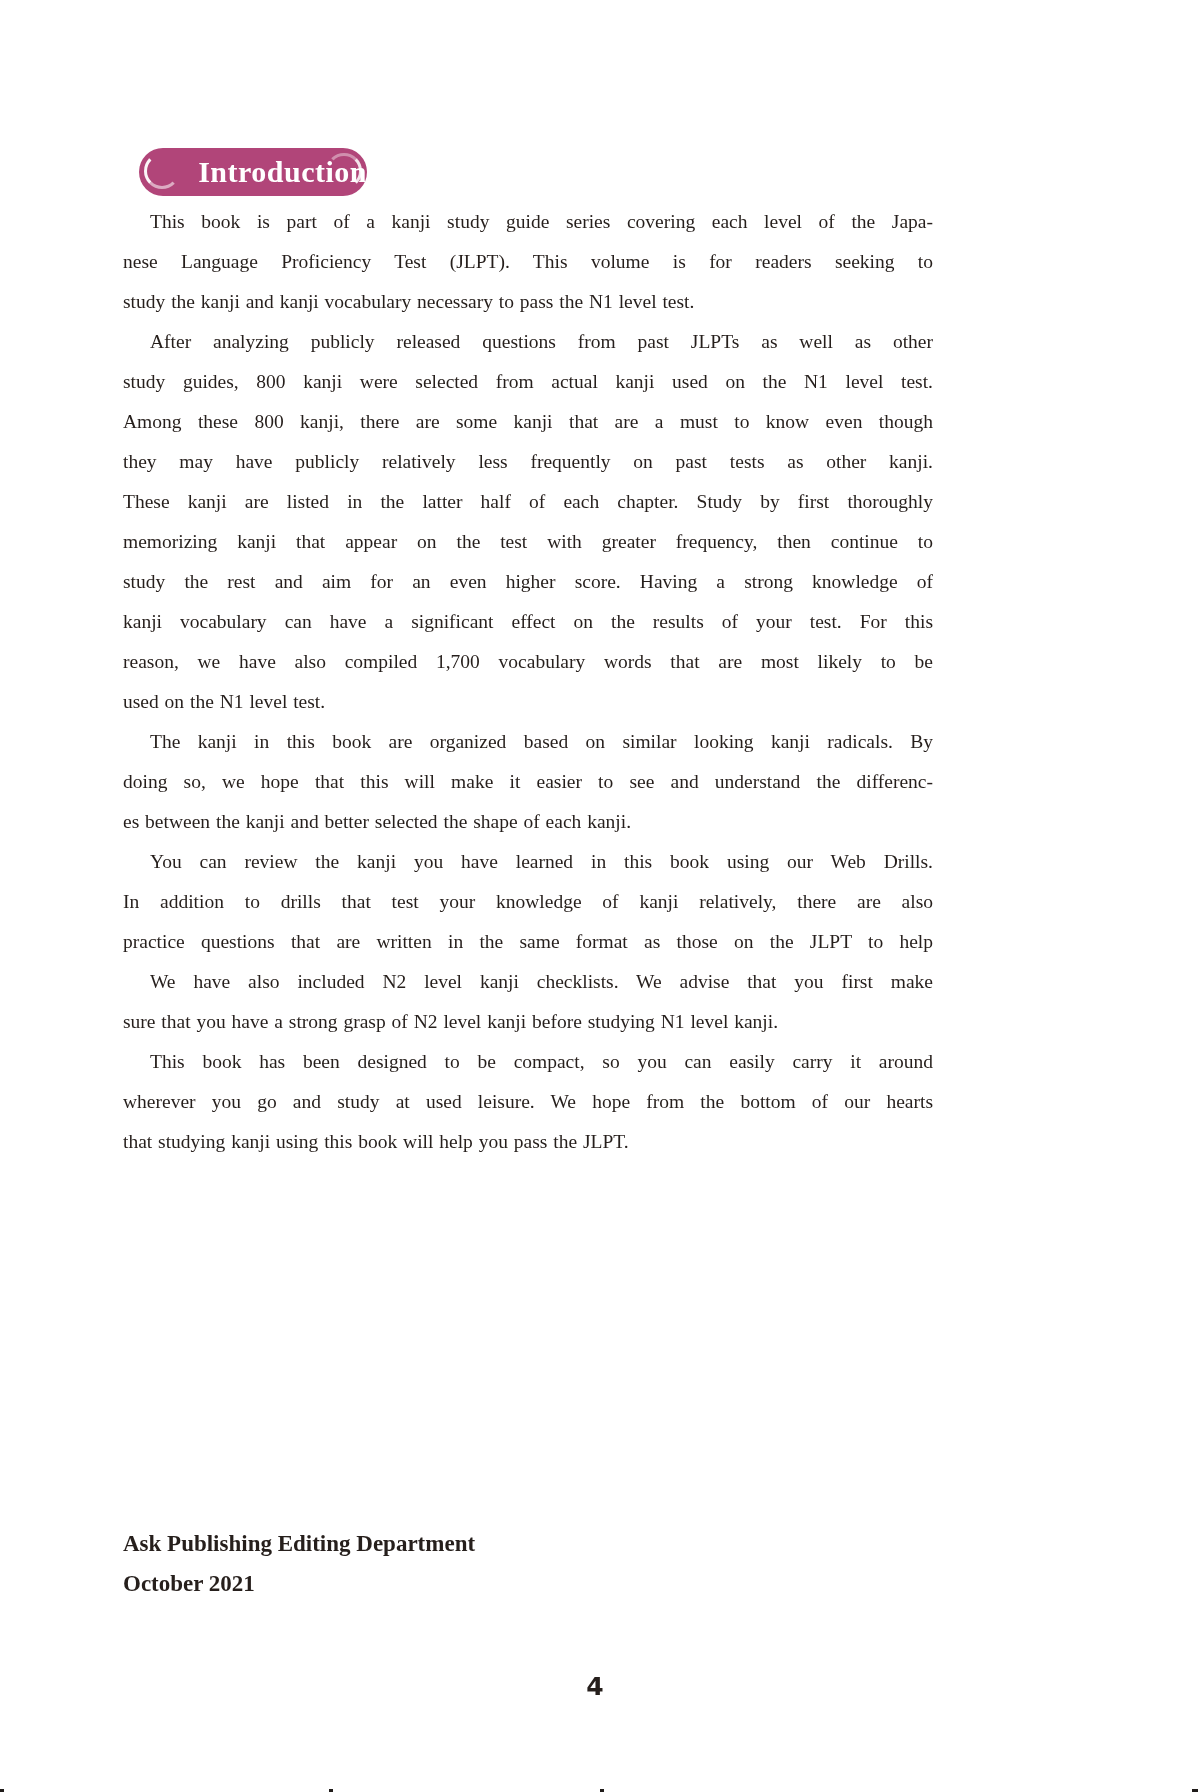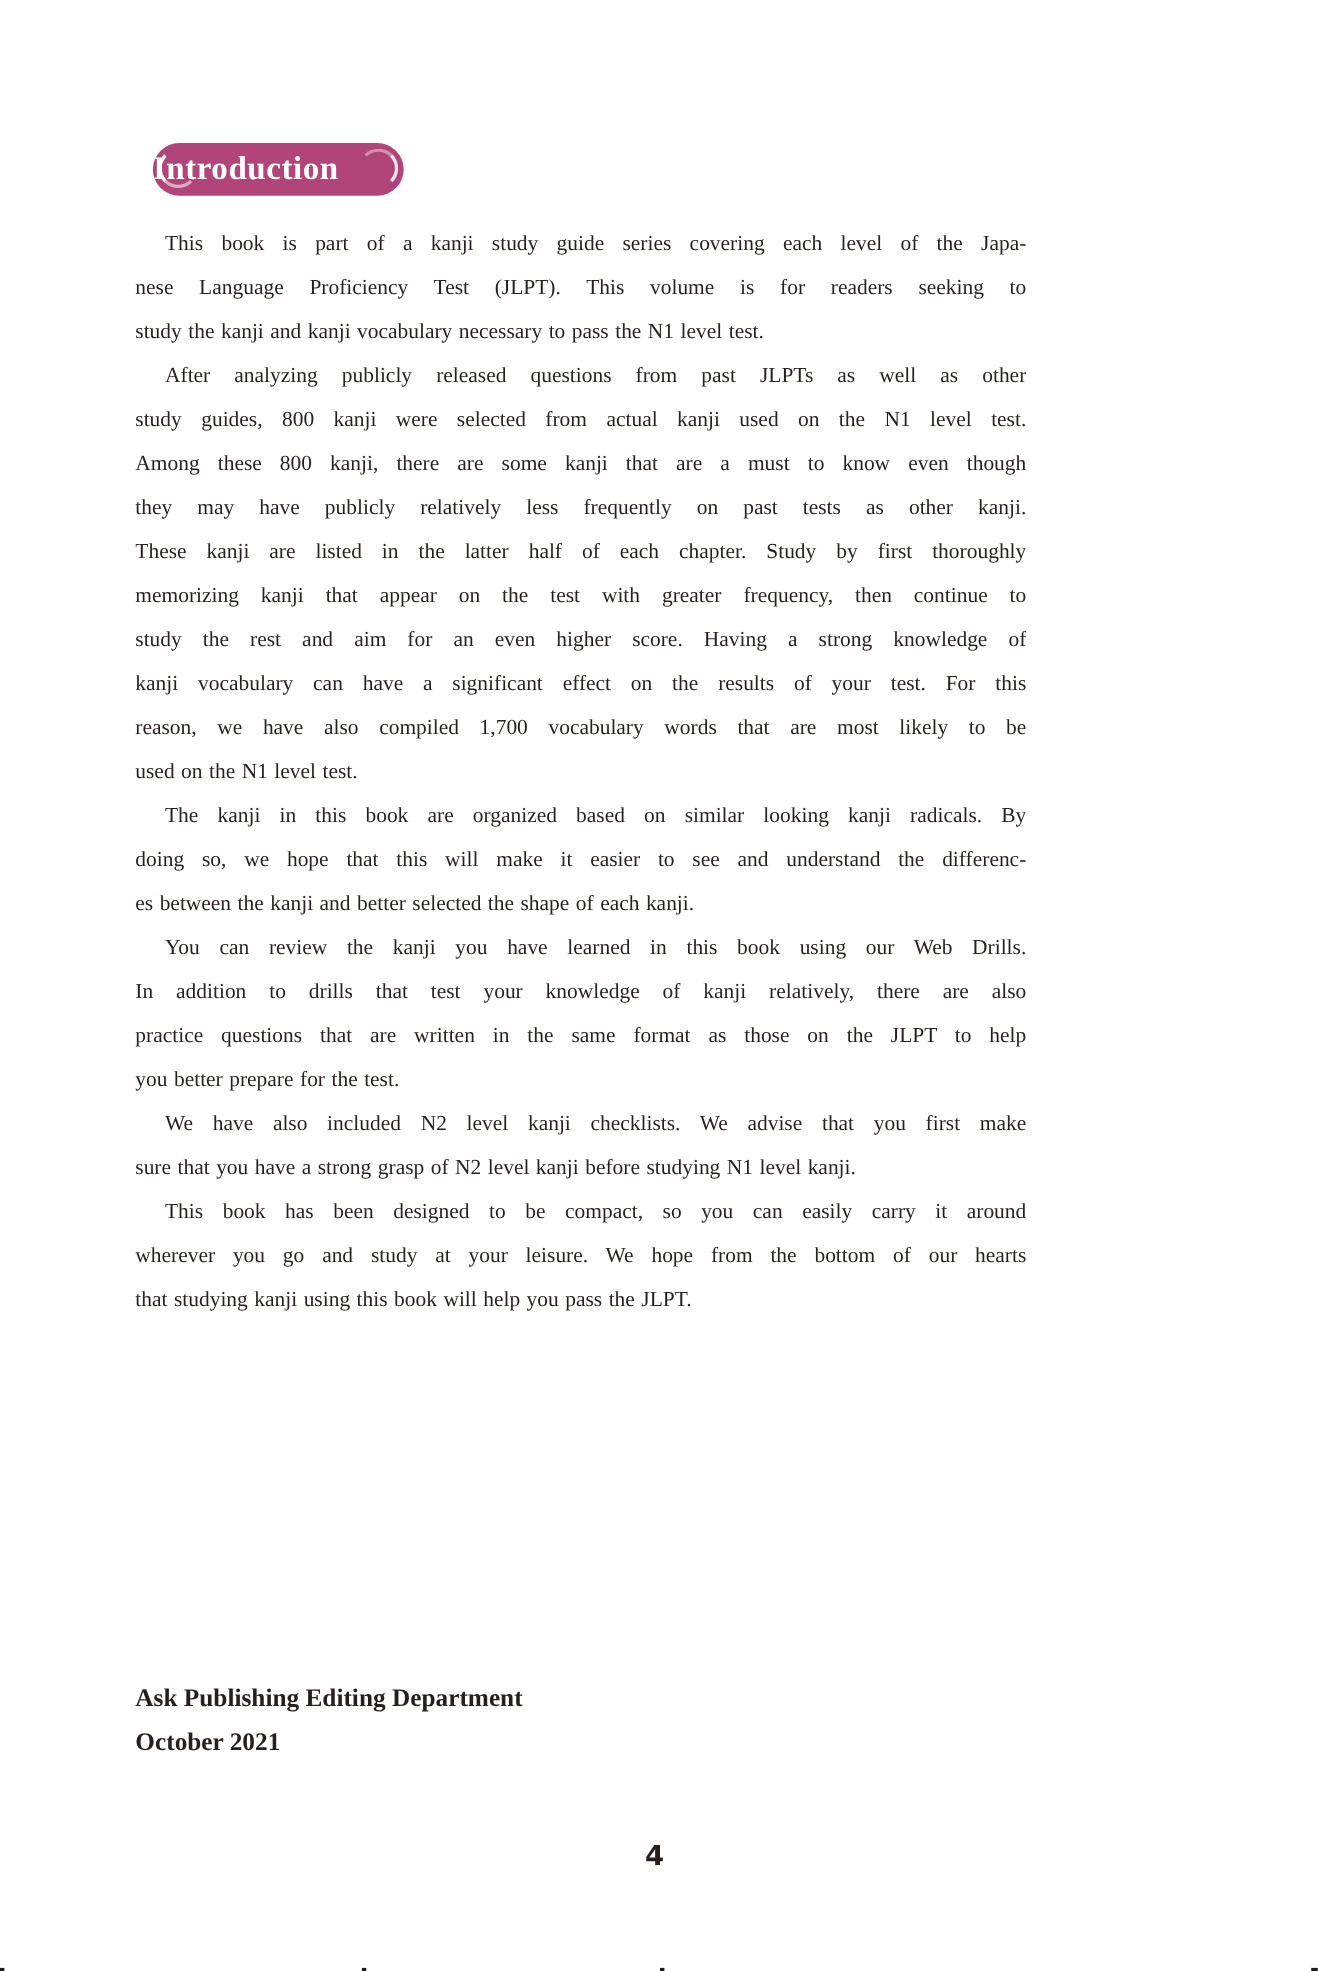--- a/index.html
+++ b/index.html
@@ -10,28 +10,28 @@
     background: #ffffff;
     font-family: "Liberation Serif", serif;
     color: var(--text-color, #261f1c);
     overflow: hidden;
   }
 
   
   .badge {
     position: absolute;
     left: 139px;
-    top: 130px;
+    top: 148px;
     width: 228px;
     height: 48px;
     background: var(--badge-color, #b14579);
     border-radius: 24px;
     display: flex;
     align-items: center;
-    justify-content: flex-start;
+    justify-content: flex-end;
     overflow: hidden;
   }
   .badge::before, .badge::after {
     content: "";
     position: absolute;
     top: 5px;
     width: 36px;
     height: 36px;
     box-sizing: border-box;
     border: 3px solid transparent;
@@ -132,25 +132,24 @@
     <div class="line">study the rest and aim for an even higher score. Having a strong knowledge of</div>
     <div class="line">kanji vocabulary can have a significant effect on the results of your test. For this</div>
     <div class="line">reason, we have also compiled 1,700 vocabulary words that are most likely to be</div>
     <div class="line plast">used on the N1 level test.</div>
     <div class="line pfirst">The kanji in this book are organized based on similar looking kanji radicals. By</div>
     <div class="line">doing so, we hope that this will make it easier to see and understand the differenc-</div>
     <div class="line plast">es between the kanji and better selected the shape of each kanji.</div>
     <div class="line pfirst">You can review the kanji you have learned in this book using our Web Drills.</div>
     <div class="line">In addition to drills that test your knowledge of kanji relatively, there are also</div>
     <div class="line">practice questions that are written in the same format as those on the JLPT to help</div>
-    <div class="line plast">you better prepare for the test.</div>
     <div class="line pfirst">We have also included N2 level kanji checklists. We advise that you first make</div>
     <div class="line plast">sure that you have a strong grasp of N2 level kanji before studying N1 level kanji.</div>
     <div class="line pfirst">This book has been designed to be compact, so you can easily carry it around</div>
-    <div class="line">wherever you go and study at your leisure. We hope from the bottom of our hearts</div>
+    <div class="line">wherever you go and study at used leisure. We hope from the bottom of our hearts</div>
     <div class="line plast">that studying kanji using this book will help you pass the JLPT.</div>
   </div>
 
 <div class="signature">
   <div>Ask Publishing Editing Department</div>
   <div>October 2021</div>
 </div>
 
 <div class="page-num">4</div>
 

